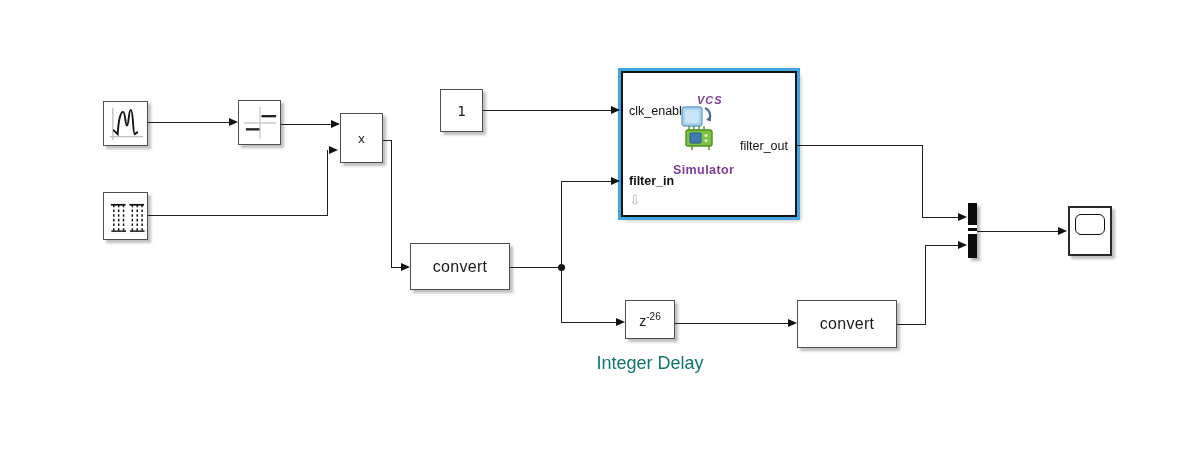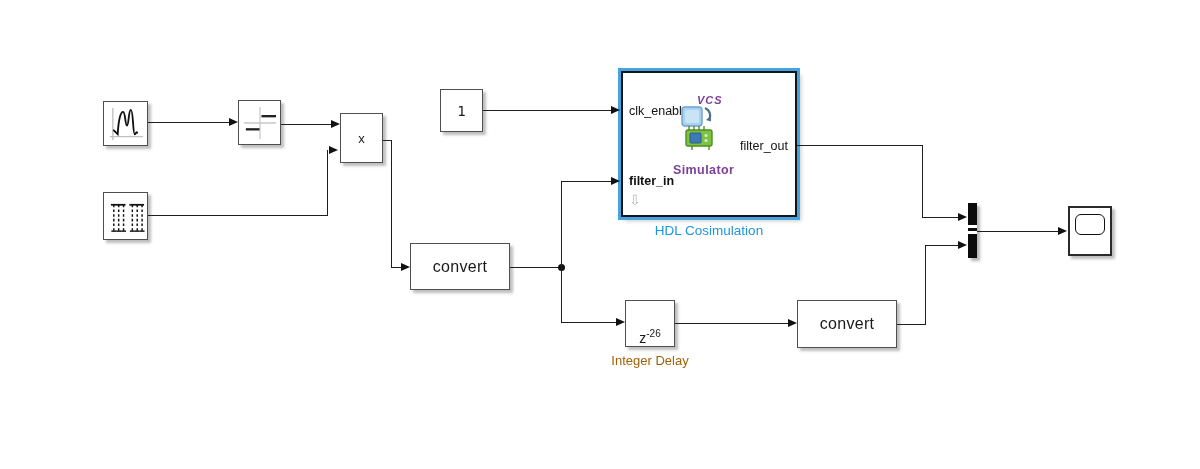--- a/index.html
+++ b/index.html
@@ -9,21 +9,21 @@
   .blk{position:absolute;background:#fff;border:1.5px solid #4f4f4f;box-sizing:border-box;
        box-shadow:2.5px 2.5px 2.5px rgba(110,110,110,.45);
        display:flex;align-items:center;justify-content:center;}
   
   .wire{position:absolute;background:#1f1f1f;}
   .wire.h{height:1.4px;}
   .wire.v{width:1.4px;}
   .arr{position:absolute;width:0;height:0;border-top:4.5px solid transparent;
        border-bottom:4.5px solid transparent;border-left:9px solid #111;}
   .dot{position:absolute;width:7px;height:7px;border-radius:50%;background:#111;}
-  .caption{position:absolute;font-size:13px;color:#a16207;text-align:center;}
+  .caption{position:absolute;font-size:18px;color:#0f766e;text-align:center;}
   
   .hdl{position:absolute;left:621px;top:71px;width:176px;height:146px;background:#fff;
        border:2px solid #141414;outline:3.5px solid #42A5DF;outline-offset:0px;
        box-sizing:border-box;box-shadow:4px 4px 4px rgba(0,0,0,.22);}
   .hdl .port{position:absolute;font-size:12.5px;color:#111;}
   .hdl .vendor{position:absolute;left:74px;top:21px;font-size:11px;font-weight:bold;
        font-style:italic;letter-spacing:1px;color:#7D3F98;}
   .hdl .simulator{position:absolute;left:50px;top:90px;font-size:12.5px;font-weight:bold;
        color:#7D3F98;letter-spacing:.4px;}
   .hdl .down-arrow{position:absolute;left:6px;top:120px;font-size:14px;color:#b5b5b5;line-height:1;}
@@ -124,31 +124,30 @@
             <line x1="12" y1="42" x2="12" y2="46"></line>
         </g>
         <rect x="6" y="26" width="26" height="16" rx="2" fill="#7dc242" stroke="#4e8f1f" stroke-width="1.4"></rect>
         <rect x="10" y="29" width="11" height="10" rx="1" fill="#3e7bb6" stroke="#2a5a8c" stroke-width="1"></rect>
         <circle cx="26" cy="31.5" r="1.6" fill="#d7ecc2"></circle>
         <circle cx="26" cy="36.5" r="1.6" fill="#d7ecc2"></circle>
       </svg>
     </span>
     <span class="down-arrow">⇩</span>
   </div>
-  <div class="caption" style="left:621px;top:223px;width:176px;font-size:13.5px;color:#1D96DB;">HDL Cosimulation</div>
 
   <div class="blk" style="left:410px;top:243px;width:100px;height:47px;">
     <span class="convert-label">convert</span>
   </div>
 
   <div class="blk" style="left:797px;top:300px;width:100px;height:48px;">
     <span class="convert-label">convert</span>
   </div>
 
-  <div class="blk" style="left:625px;top:300px;width:50px;height:47px;align-items:flex-end;">
+  <div class="blk" style="left:625px;top:300px;width:50px;height:39px;">
     <span class="delay-label"><span>z</span><sup>-26</sup></span>
   </div>
   <div class="caption" style="left:585px;top:353px;width:130px;">Integer Delay</div>
 
   <div class="mux">
     <span class="stripe" style="top:22px;"></span>
     <span class="stripe" style="top:28px;"></span>
   </div>
 
   <div class="scope">

